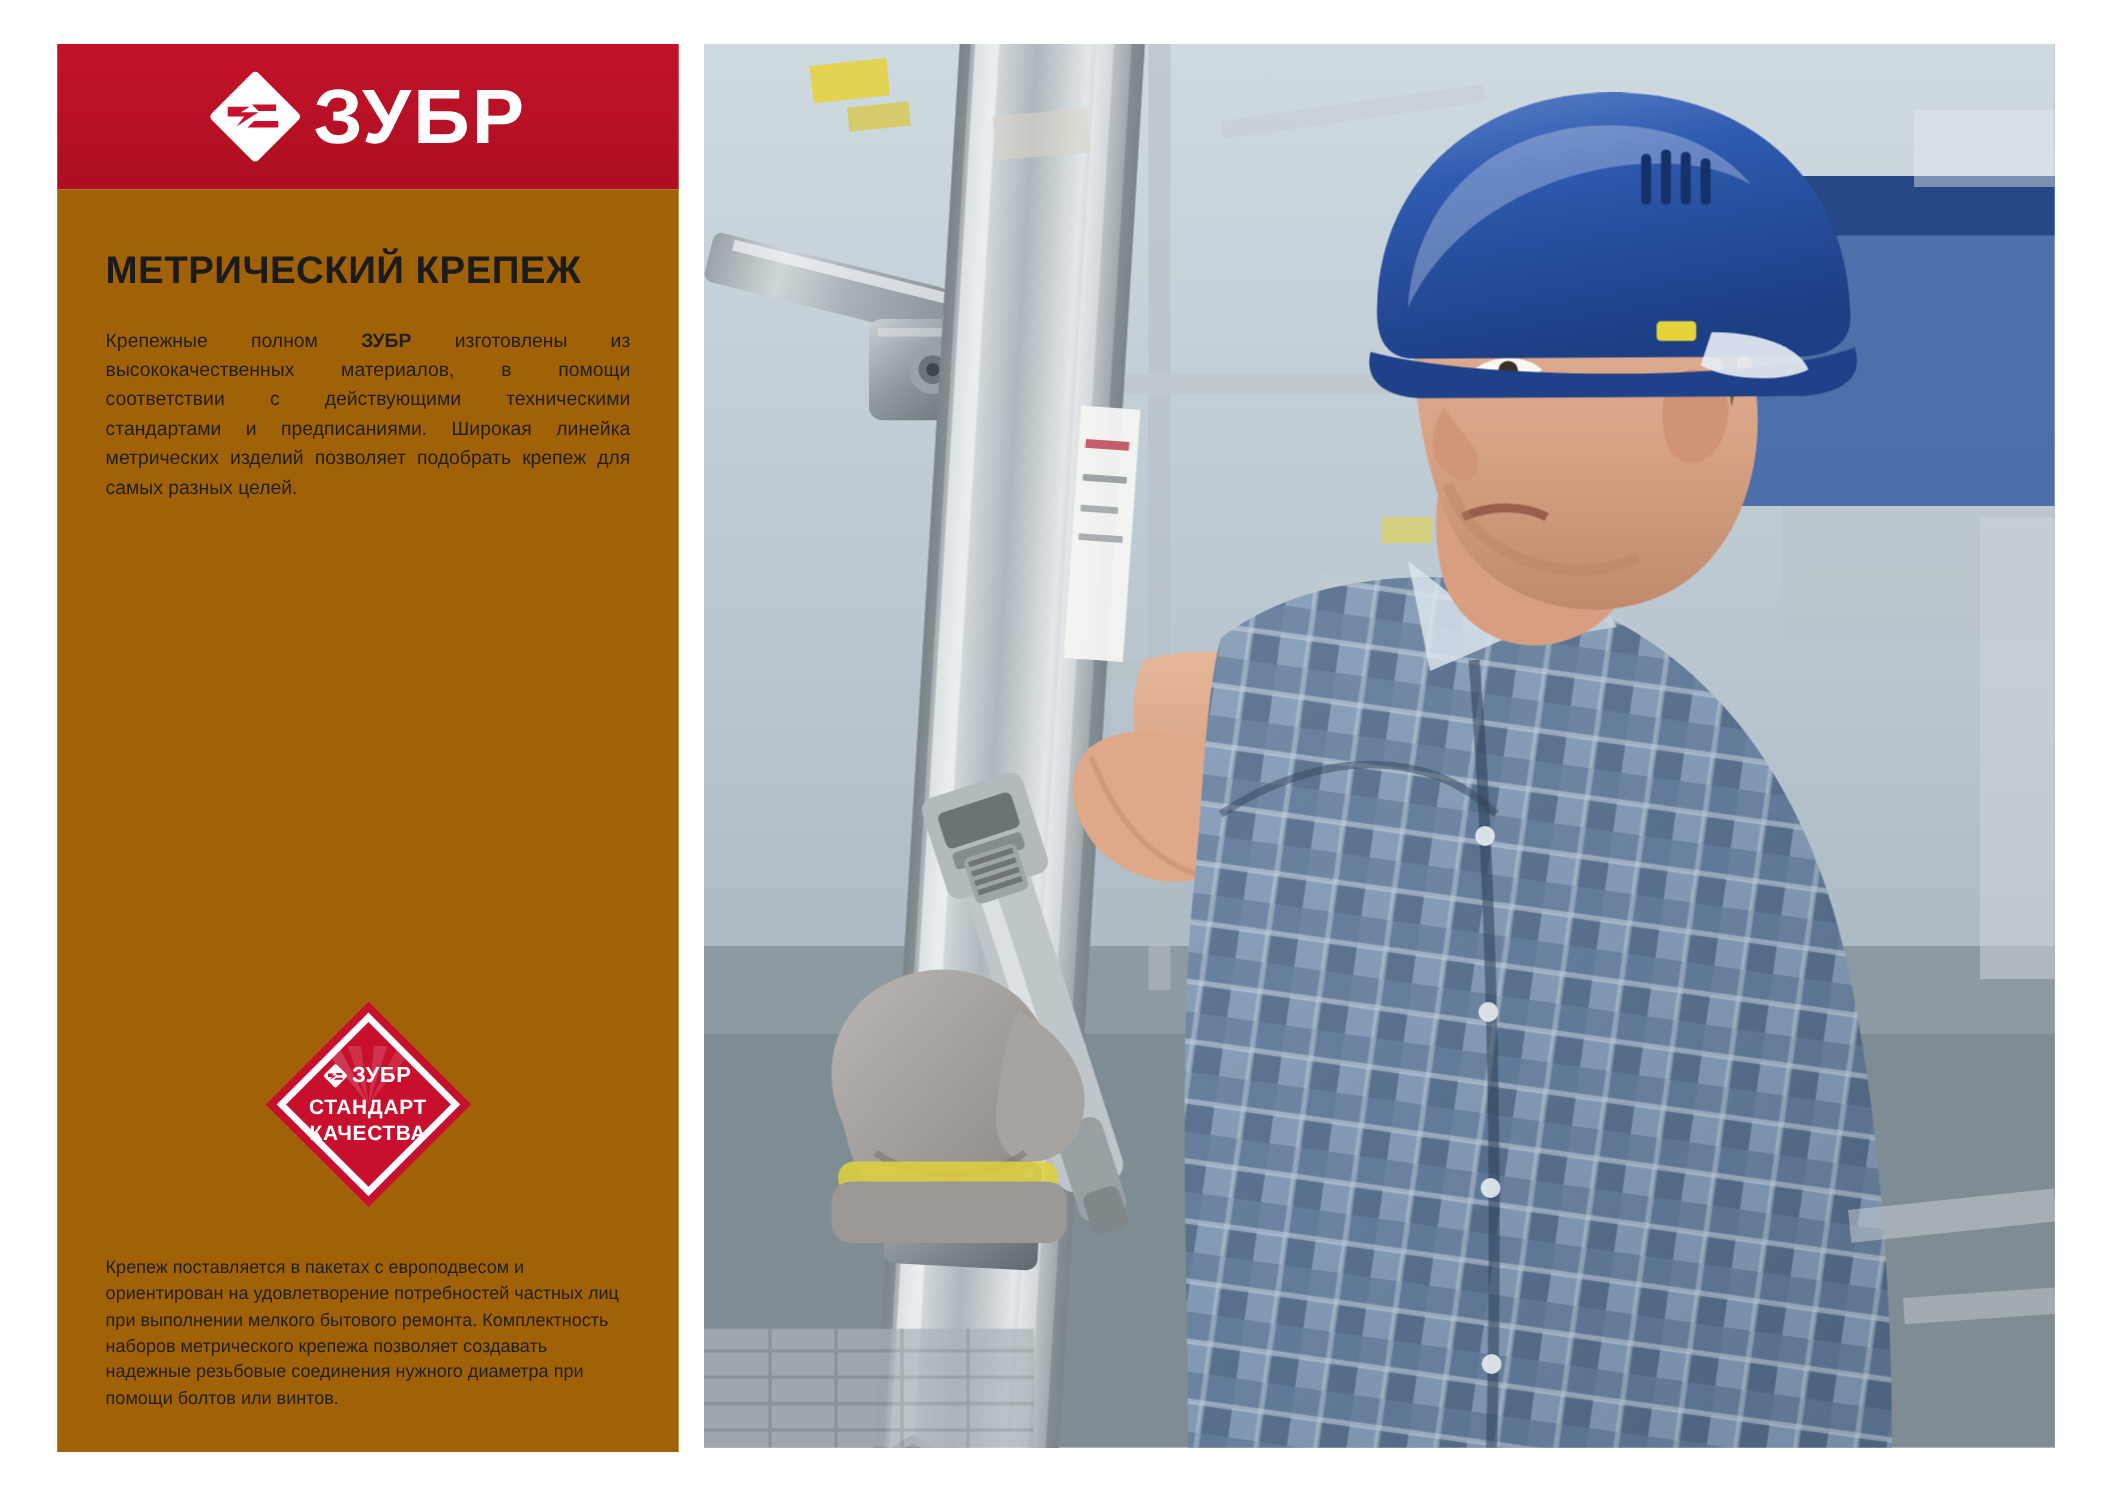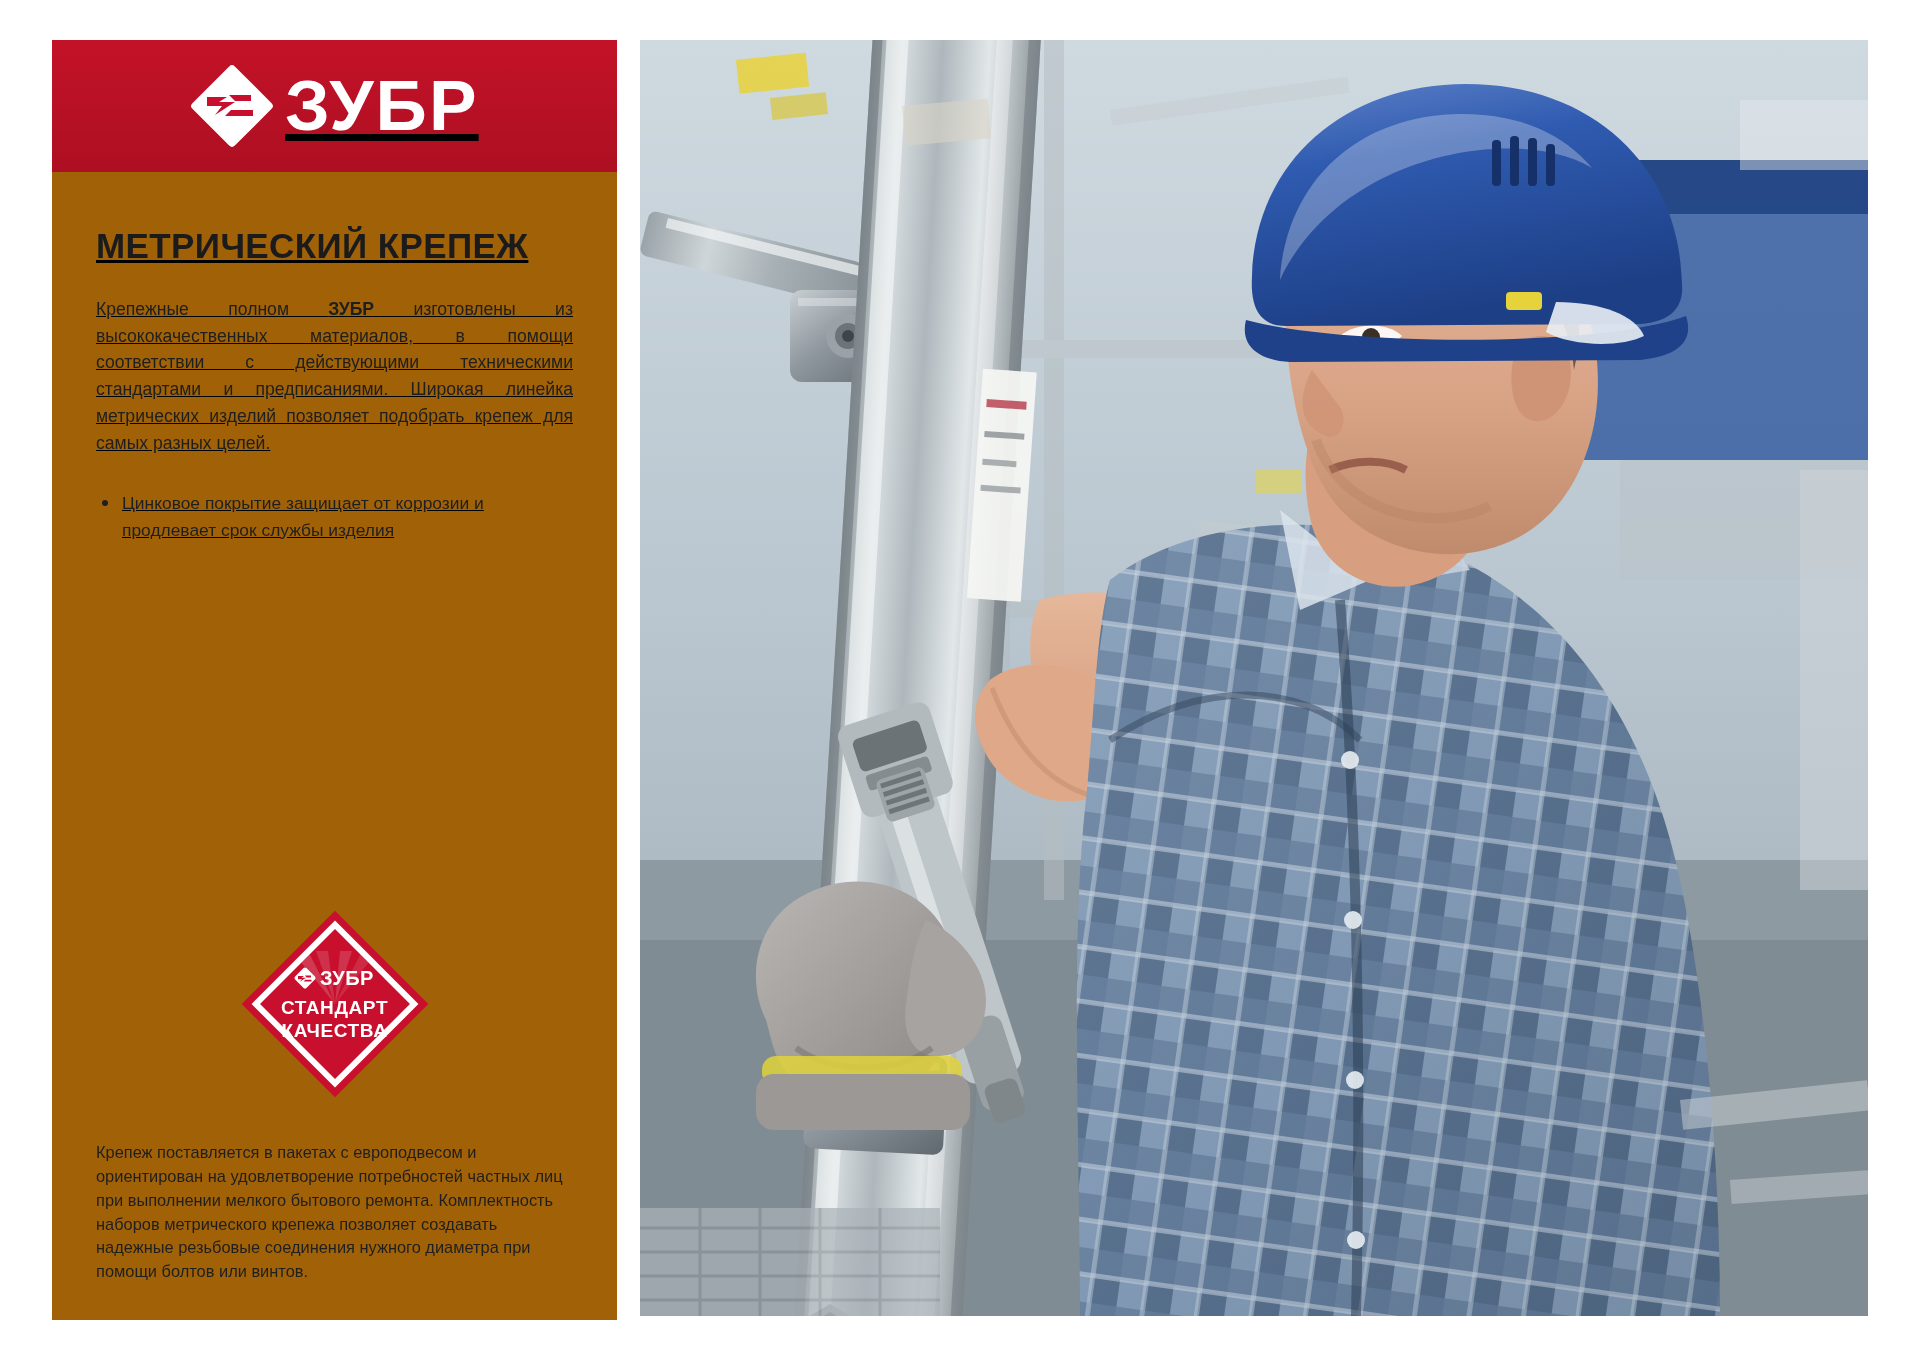--- a/index.html
+++ b/index.html
@@ -17,21 +17,20 @@
     background: #ffffff;
   }
 
   
   .left-col {
     position: absolute;
     left: 52px;
     top: 40px;
     width: 565px;
     height: 1280px;
-    text-decoration: underline;
   }
 
   
   .logo-block {
     position: relative;
     width: 565px;
     height: 132px;
     background: #c8102e;
     background: linear-gradient(180deg,#c31228 0%, #ae0f22 100%);
     display: flex;
@@ -250,21 +249,20 @@
       </div>
     </div>
 
     <div class="panel">
 
       <h1 class="panel-title">МЕТРИЧЕСКИЙ КРЕПЕЖ</h1>
 
       <p class="intro"><span>Крепежные полном </span><b>ЗУБР</b><span> изготовлены из высококачественных материалов, в помощи соответствии с действующими техническими стандартами и предписаниями. Широкая линейка метрических изделий позволяет подобрать крепеж для самых разных целей.</span></p>
 
       <ul class="features">
-        <li>Цинковое покрытие защищает от коррозии и продлевает срок службы изделия</li>
       </ul>
 
       <div class="badge-wrap">
         <div class="badge">
           <span class="d-out"></span>
           <span class="d-mid"></span>
           <span class="d-in"></span>
           <span class="rays">
             <svg width="106" height="106" viewBox="0 0 106 106" aria-hidden="true">
               <g transform="rotate(-45 53 53)" opacity="0.5">

